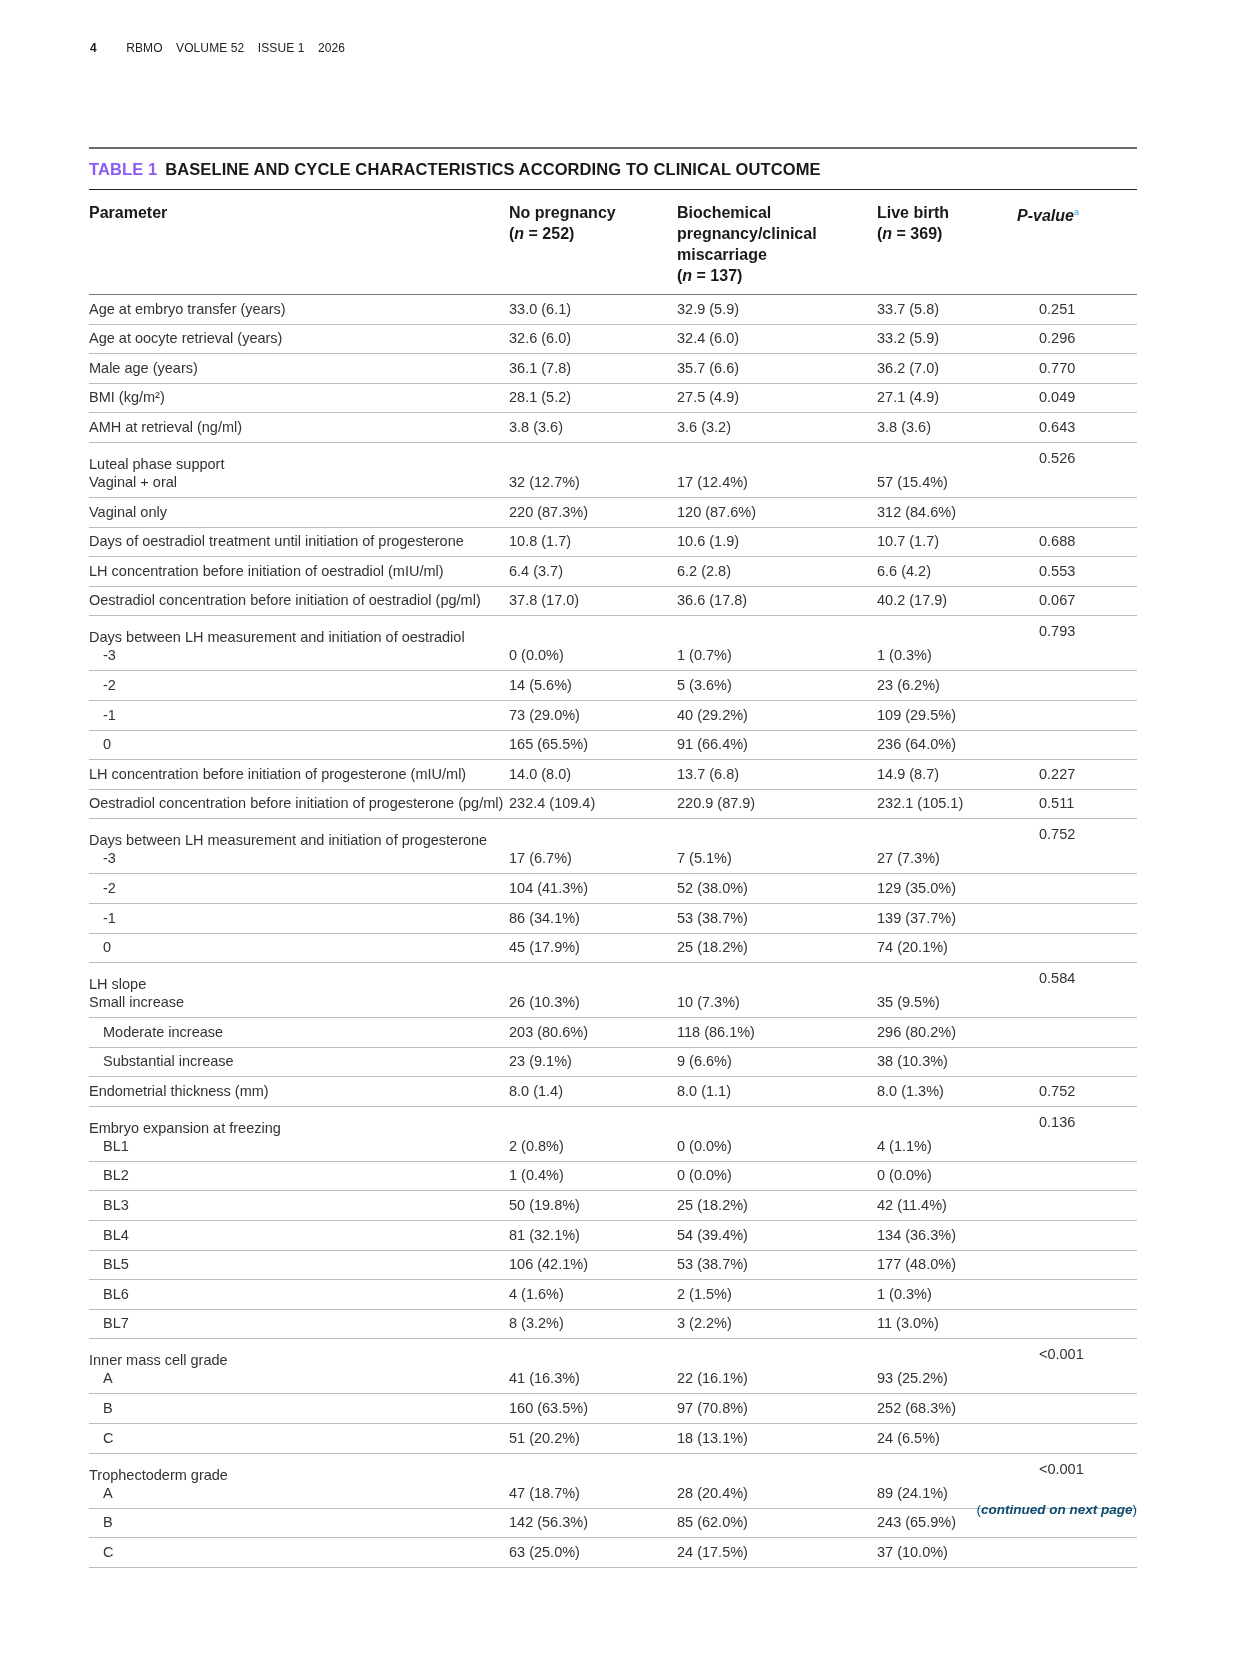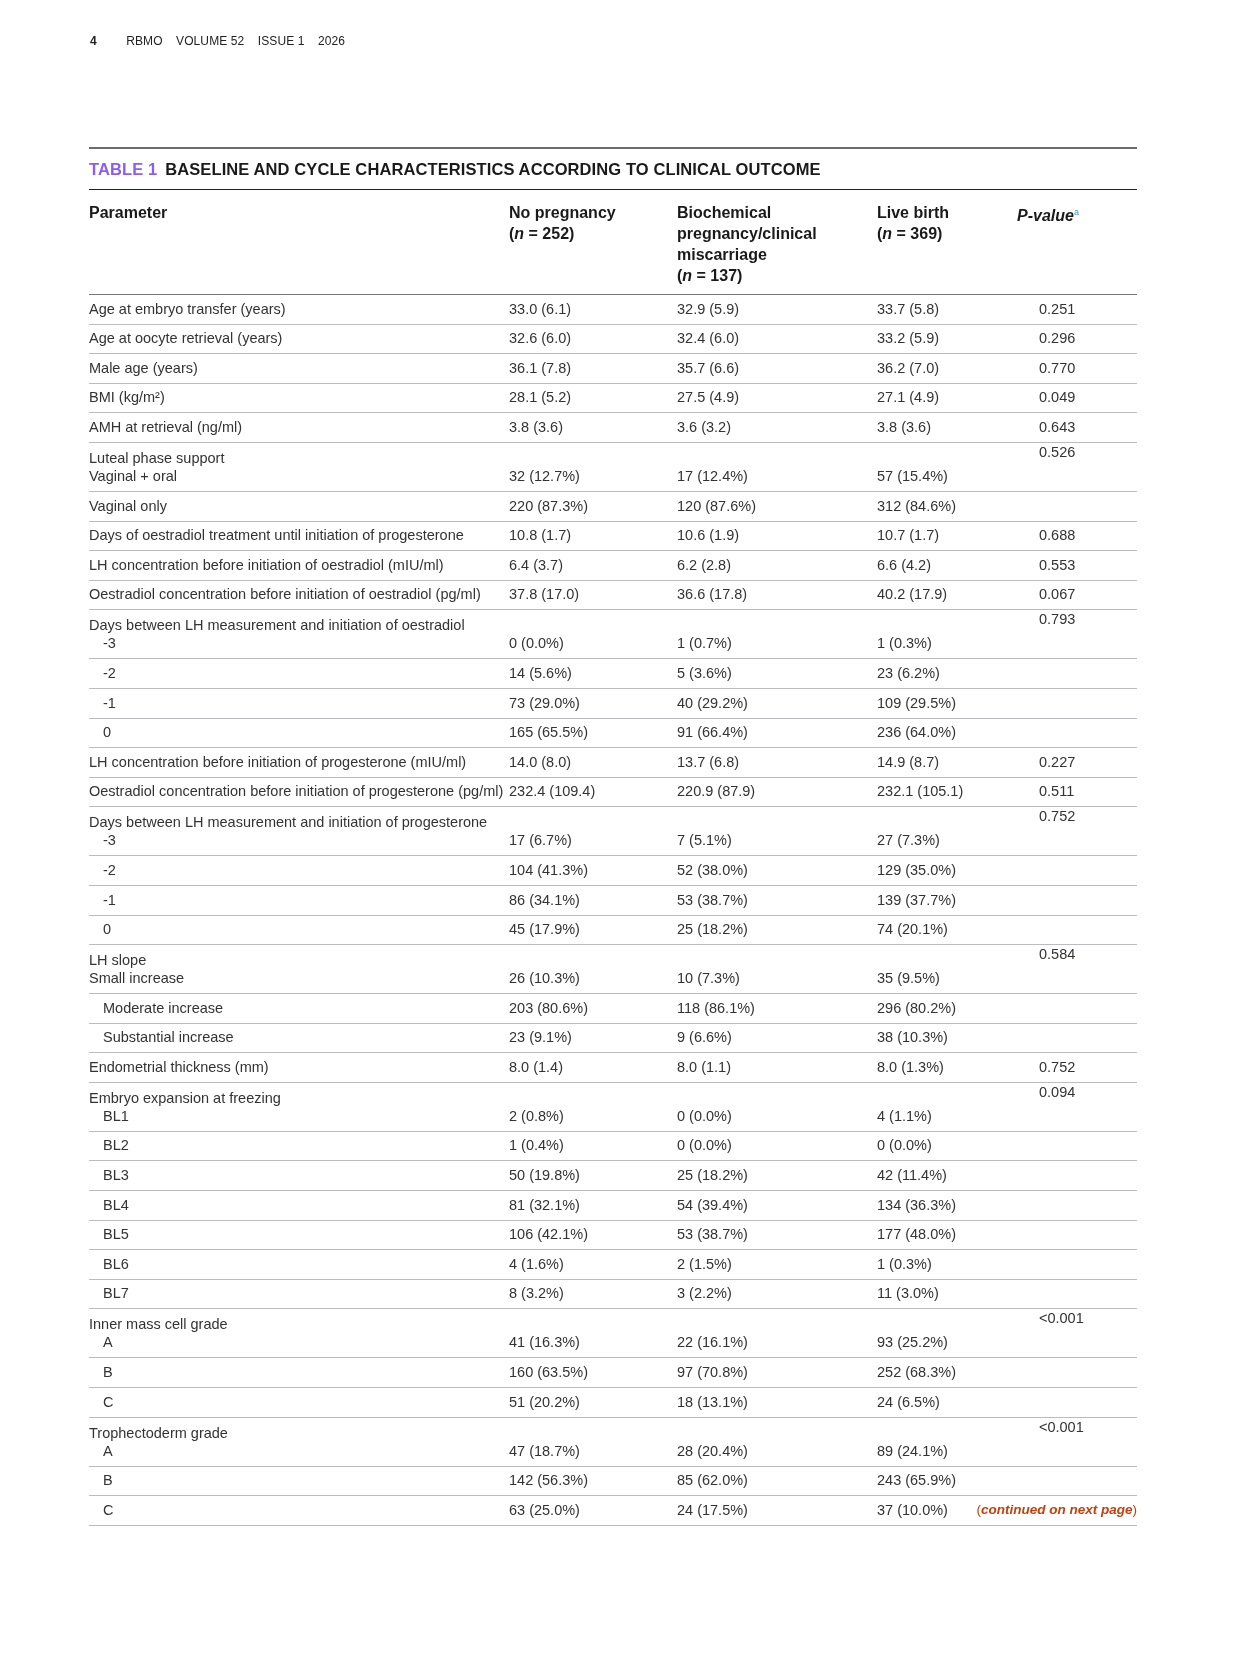--- a/index.html
+++ b/index.html
@@ -1,39 +1,39 @@
 <!DOCTYPE html>
 <html><head>
 <meta charset="utf-8">
 <style>
   html, body { margin: 0; padding: 0; background: #ffffff; }
   body { width: 1241px; height: 1654px; position: relative; overflow: hidden;
          font-family: "Liberation Sans", "DejaVu Sans", sans-serif; color: #1a1a1a; }
-  .running-head { position: absolute; left: 90px; top: 34px; font-size: 12px; letter-spacing: 0.1px; color: #222; }
+  .running-head { position: absolute; left: 90px; top: 41px; font-size: 12px; letter-spacing: 0.1px; color: #222; }
   .running-head .pg { font-weight: bold; margin-right: 26px; }
   .running-head span.seg { margin-right: 10px; }
   .table-wrap { position: absolute; left: 89px; top: 147px; width: 1048px; }
   .rule-top { height: 0; border-top: 2px solid #6b6b6b; }
   .caption { height: 40px; display: flex; align-items: center; font-size: 16.5px; font-weight: bold; letter-spacing: 0.1px; }
   .caption .tno { color: #8b5cf6; margin-right: 8px; }
   .rule-head { border-top: 1.5px solid #222; }
   table { width: 100%; border-collapse: collapse; table-layout: fixed; }
   col.c0 { width: 420px; } col.c1 { width: 168px; } col.c2 { width: 200px; } col.c3 { width: 140px; } col.c4 { width: 120px; }
   th { text-align: left; vertical-align: top; font-weight: bold; font-size: 16px; line-height: 21px; padding: 12px 0 8px 0;
        border-bottom: 1.2px solid #777; color: #1a1a1a; }
   th sup { color: #3a9bd5; font-size: 9px; font-weight: normal; }
   th.pcol { padding-right: 0; }
   td { font-size: 14.5px; color: #333; vertical-align: bottom; padding: 0 0 6px 0; height: 22.6px; line-height: 18px;
        border-bottom: 1.2px solid #b9bcc0; white-space: nowrap; }
   tr.dbl td { height: 42px; }
-  td.p { vertical-align: top; text-align: left; padding-left: 22px; }
+  td.p { vertical-align: top; padding-top: 6px; text-align: left; padding-left: 22px; }
   tr.single td.p { vertical-align: bottom; padding-top: 0; }
   td .grp { display: block; }
   td .sub { display: block; }
-  .cont { position: absolute; right: 104px; top: 1502px; font-size: 13.5px; font-style: italic; font-weight: bold; color: #c2410c; }
+  .cont { position: absolute; right: 104px; top: 1502px; font-size: 13.5px; font-style: italic; font-weight: bold; color: #0c4a6e; }
   .cont .paren { font-style: normal; font-weight: normal; }
 </style>
 </head>
 <body>
 
 <div class="running-head">
   <span class="pg">4</span>
   <span class="seg">RBMO</span>
   <span class="seg">VOLUME 52</span>
   <span class="seg">ISSUE 1</span>
@@ -286,21 +286,21 @@
           <td class="p">0.752</td>
         </tr>
         <tr class="dbl">
           <td>
             <span class="grp">Embryo expansion at freezing</span>
             <span class="sub" style="padding-left: 14px;">BL1</span>
           </td>
           <td>2 (0.8%)</td>
           <td>0 (0.0%)</td>
           <td>4 (1.1%)</td>
-          <td class="p">0.094</td>
+          <td class="p">0.136</td>
         </tr>
         <tr class="single">
           <td>
             <span class="sub" style="padding-left: 14px;">BL2</span>
           </td>
           <td>1 (0.4%)</td>
           <td>0 (0.0%)</td>
           <td>0 (0.0%)</td>
           <td class="p"></td>
         </tr>

